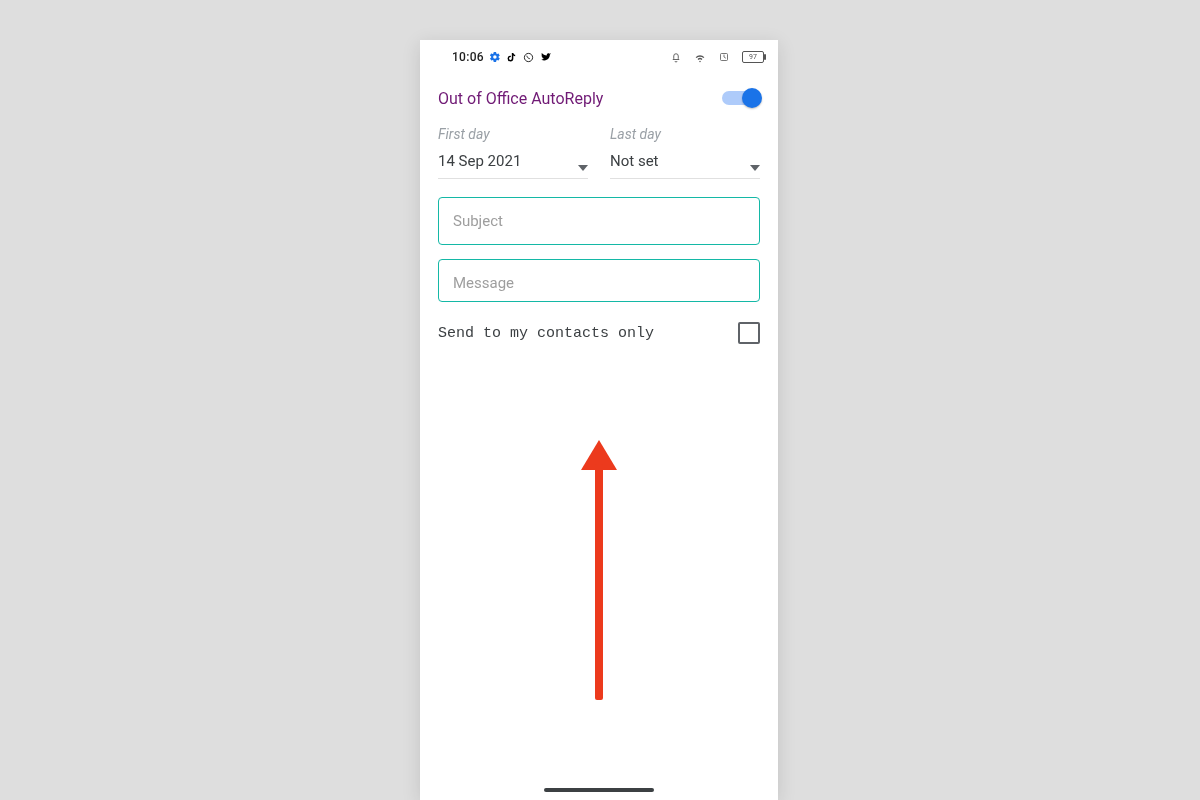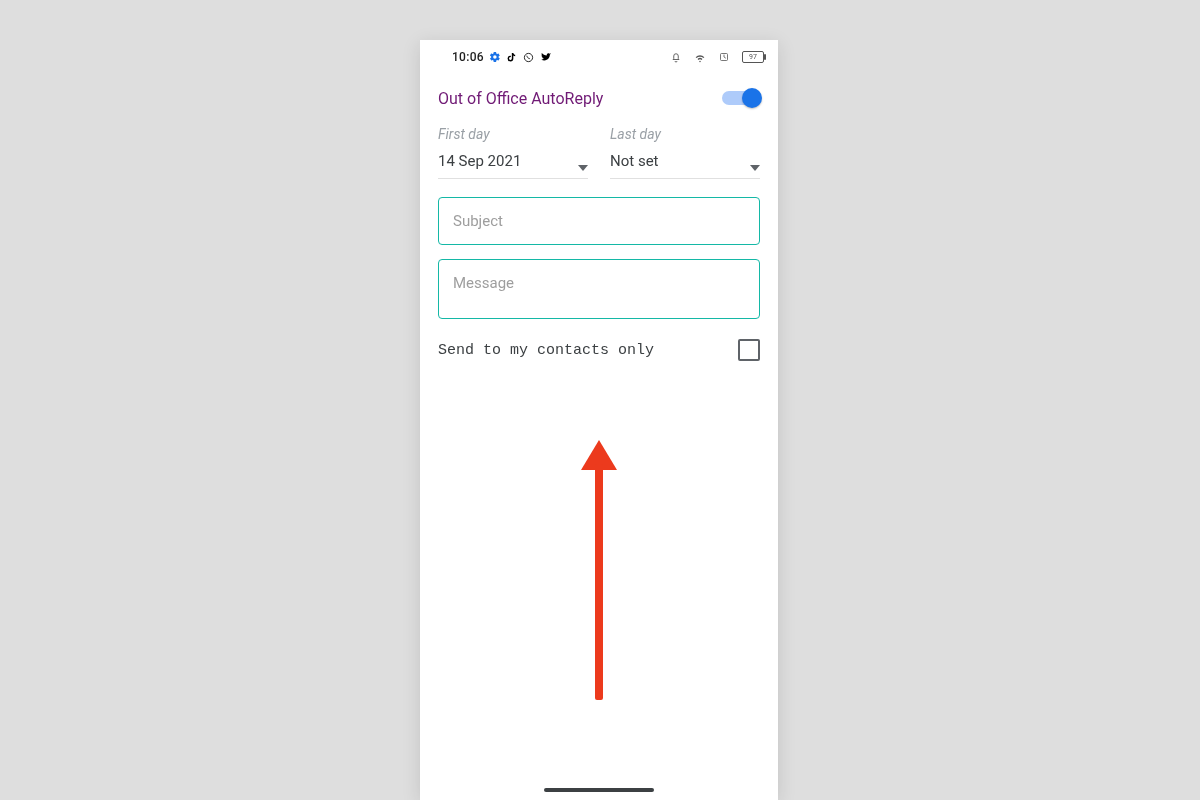--- a/index.html
+++ b/index.html
@@ -230,21 +230,21 @@
                 <path d="M0 0h10L5 6z"></path>
               </svg>
           </span>
         </div>
       </div>
     </div>
 
     <div class="field">
       <span>Subject</span>
     </div>
-    <div class="field" style="padding-bottom:26px">
+    <div class="field" style="padding-bottom:9px">
       <span>Message</span>
     </div>
 
     <div class="check-row">
       <span class="check-label">Send to my contacts only</span>
       <div class="checkbox"></div>
     </div>
 
   </div>
 

